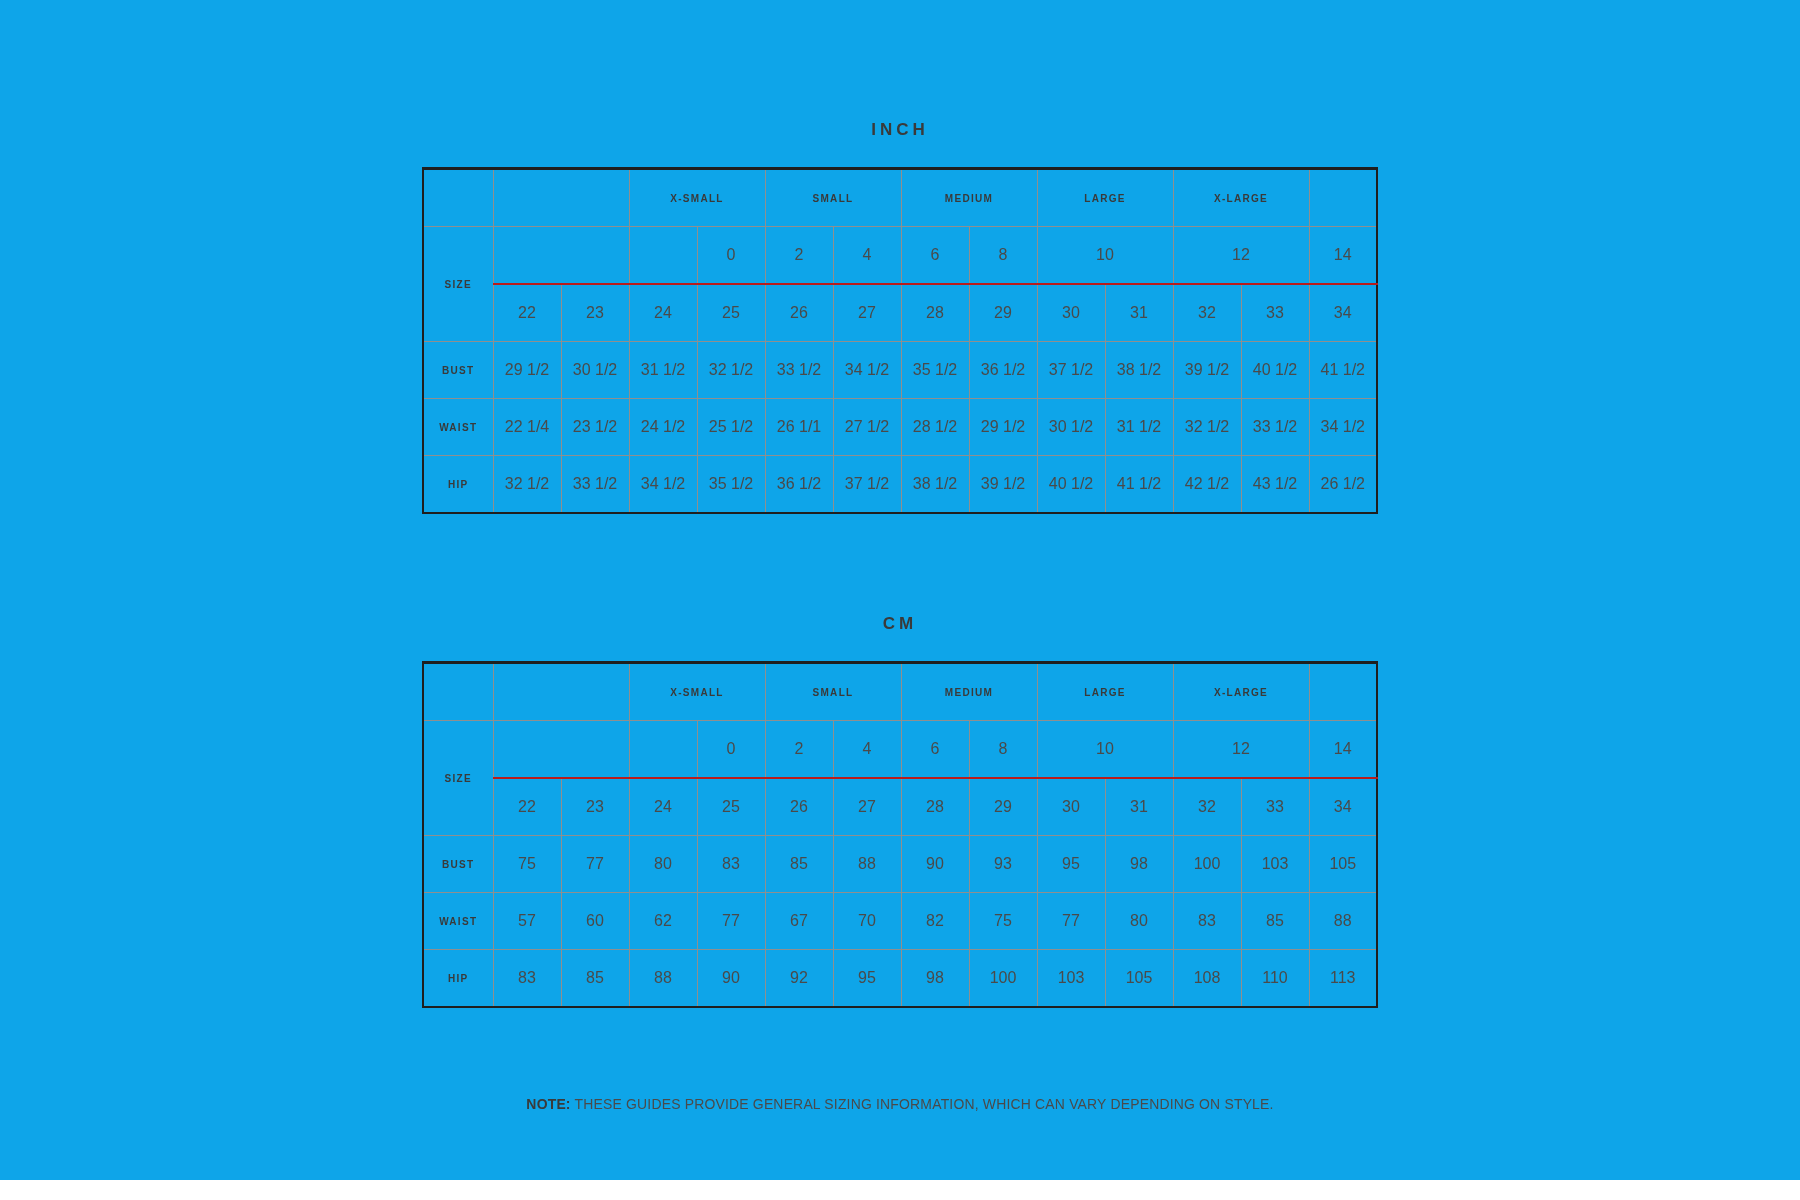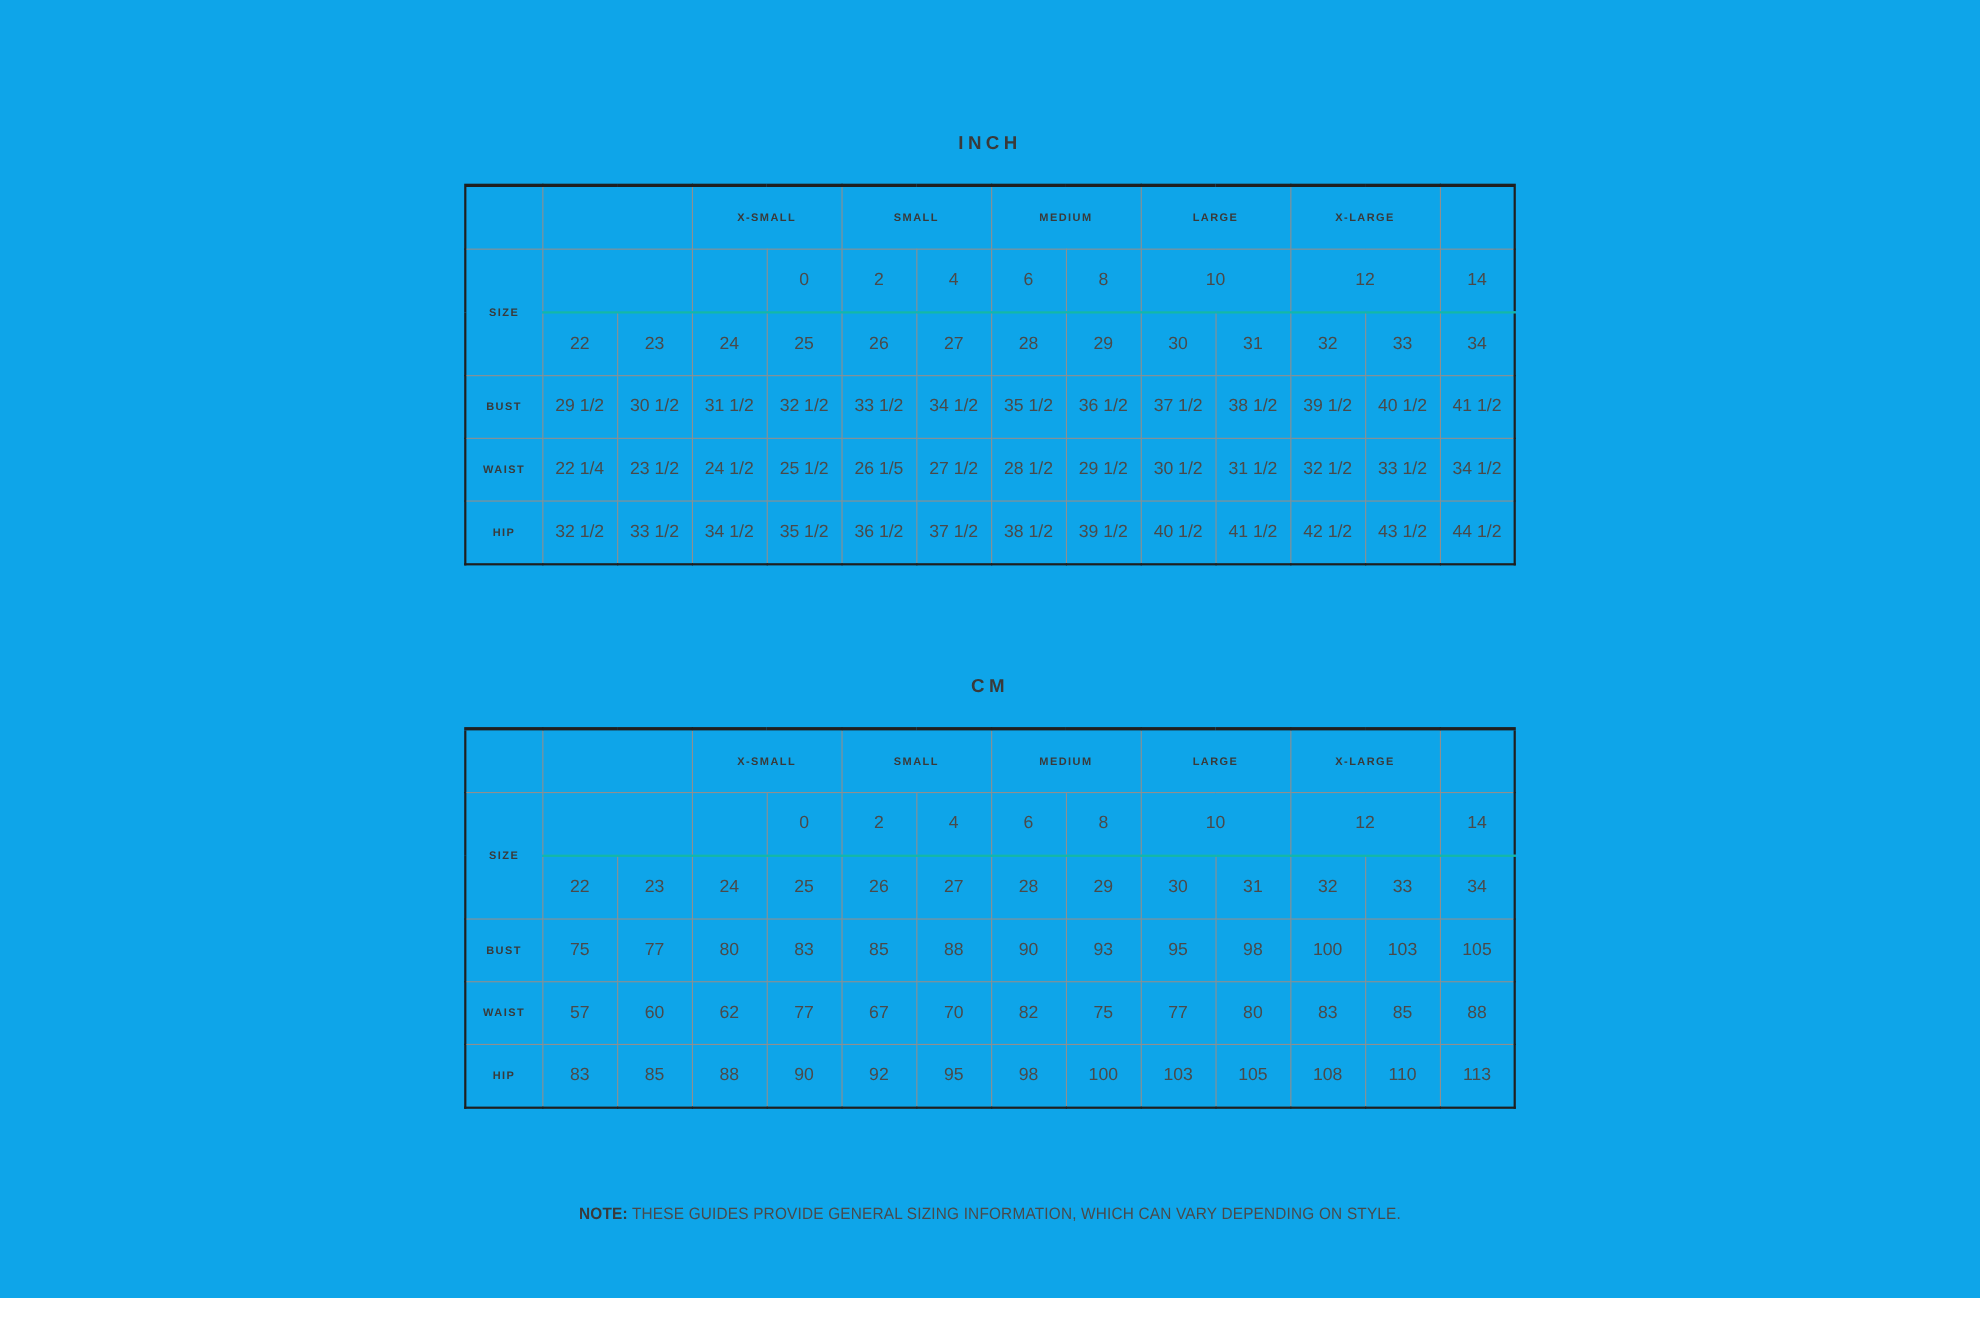--- a/index.html
+++ b/index.html
@@ -43,21 +43,21 @@
     overflow: hidden;
     white-space: nowrap;
   }
   .size-table td.lbl,
   .size-table td.grp {
     font-weight: bold;
     font-size: 10px;
     letter-spacing: 1.3px;
     color: #3a3a3a;
   }
-  .size-table td.light-top { border-top: 2px solid #14b8a6; }
+  .size-table td.light-top { border-top: 2px solid #b91c1c; }
   .note {
     margin: 86px 0 0 0;
     text-align: center;
     font-size: 15px;
     line-height: 20px;
     letter-spacing: 0.2px;
     color: #4a4a4a;
     transform: scaleX(0.93);
     transform-origin: 50% 50%;
   }
@@ -141,21 +141,21 @@
           <td class="num">39 1/2</td>
           <td class="num">40 1/2</td>
           <td class="num">41 1/2</td>
         </tr>
         <tr>
           <td class="lbl">WAIST</td>
           <td class="num">22 1/4</td>
           <td class="num">23 1/2</td>
           <td class="num">24 1/2</td>
           <td class="num">25 1/2</td>
-          <td class="num">26 1/5</td>
+          <td class="num">26 1/1</td>
           <td class="num">27 1/2</td>
           <td class="num">28 1/2</td>
           <td class="num">29 1/2</td>
           <td class="num">30 1/2</td>
           <td class="num">31 1/2</td>
           <td class="num">32 1/2</td>
           <td class="num">33 1/2</td>
           <td class="num">34 1/2</td>
         </tr>
         <tr>
@@ -165,21 +165,21 @@
           <td class="num">34 1/2</td>
           <td class="num">35 1/2</td>
           <td class="num">36 1/2</td>
           <td class="num">37 1/2</td>
           <td class="num">38 1/2</td>
           <td class="num">39 1/2</td>
           <td class="num">40 1/2</td>
           <td class="num">41 1/2</td>
           <td class="num">42 1/2</td>
           <td class="num">43 1/2</td>
-          <td class="num">44 1/2</td>
+          <td class="num">26 1/2</td>
         </tr>
       </tbody>
     </table>
 
   <h2 class="unit-title cm">CM</h2>
 
   <table class="size-table">
       <colgroup>
         <col style="width: 70px;">
         <col>

